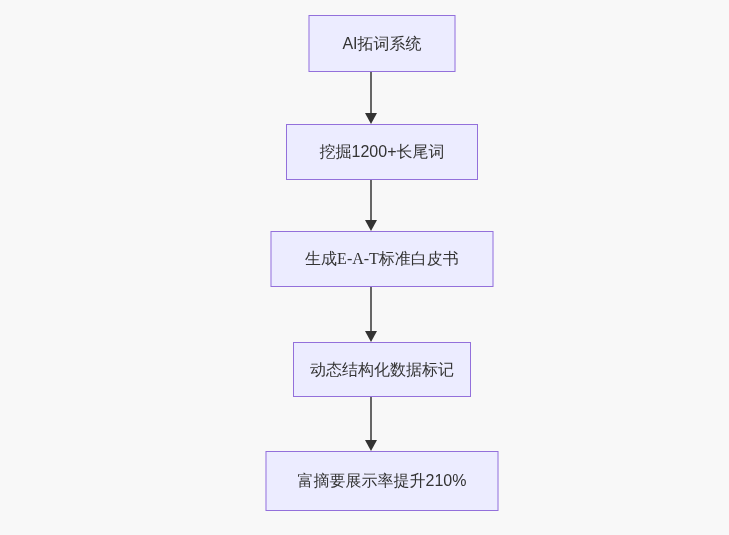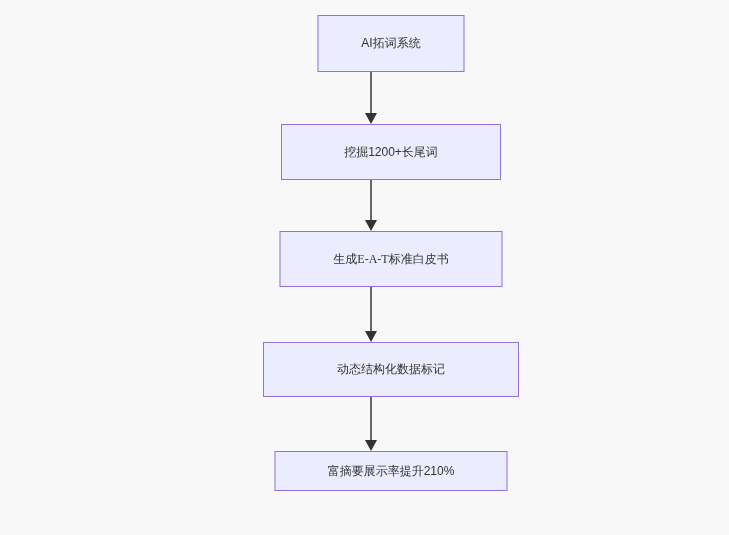--- a/index.html
+++ b/index.html
@@ -9,39 +9,39 @@
   }
   .canvas {
     position: relative;
     width: 729px;
     height: 535px;
     background: var(--background, #f8f8f8);
     overflow: hidden;
   }
   .node {
     position: absolute;
-    left: 391px;
+    left: 382px;
     transform: translateX(-50%);
     box-sizing: border-box;
     background: var(--node-fill, #ECECFF);
     border: 1px solid var(--node-border, #9370DB);
     color: var(--text, #333333);
-    font-size: 12px;
+    font-size: 16px;
     line-height: 1.2;
     display: flex;
     align-items: center;
     justify-content: center;
     text-align: center;
     white-space: nowrap;
   }
   .n1 { top: 15px;  width: 147px; height: 57px; }
-  .n2 { top: 124px; width: 220px; height: 56px; }
+  .n2 { top: 124px; width: 192px; height: 56px; }
   .n3 { top: 231px; width: 223px; height: 56px; font-family: Liberation Serif, serif; }
-  .n4 { top: 342px; width: 256px; height: 55px; }
-  .n5 { top: 451px; width: 233px; height: 40px; }
+  .n4 { top: 342px; width: 178px; height: 55px; }
+  .n5 { top: 451px; width: 233px; height: 60px; }
 
   .arrow {
     position: absolute;
     left: 371px;
     transform: translateX(-50%);
     width: 14px;
     display: flex;
     flex-direction: column;
     align-items: center;
   }

